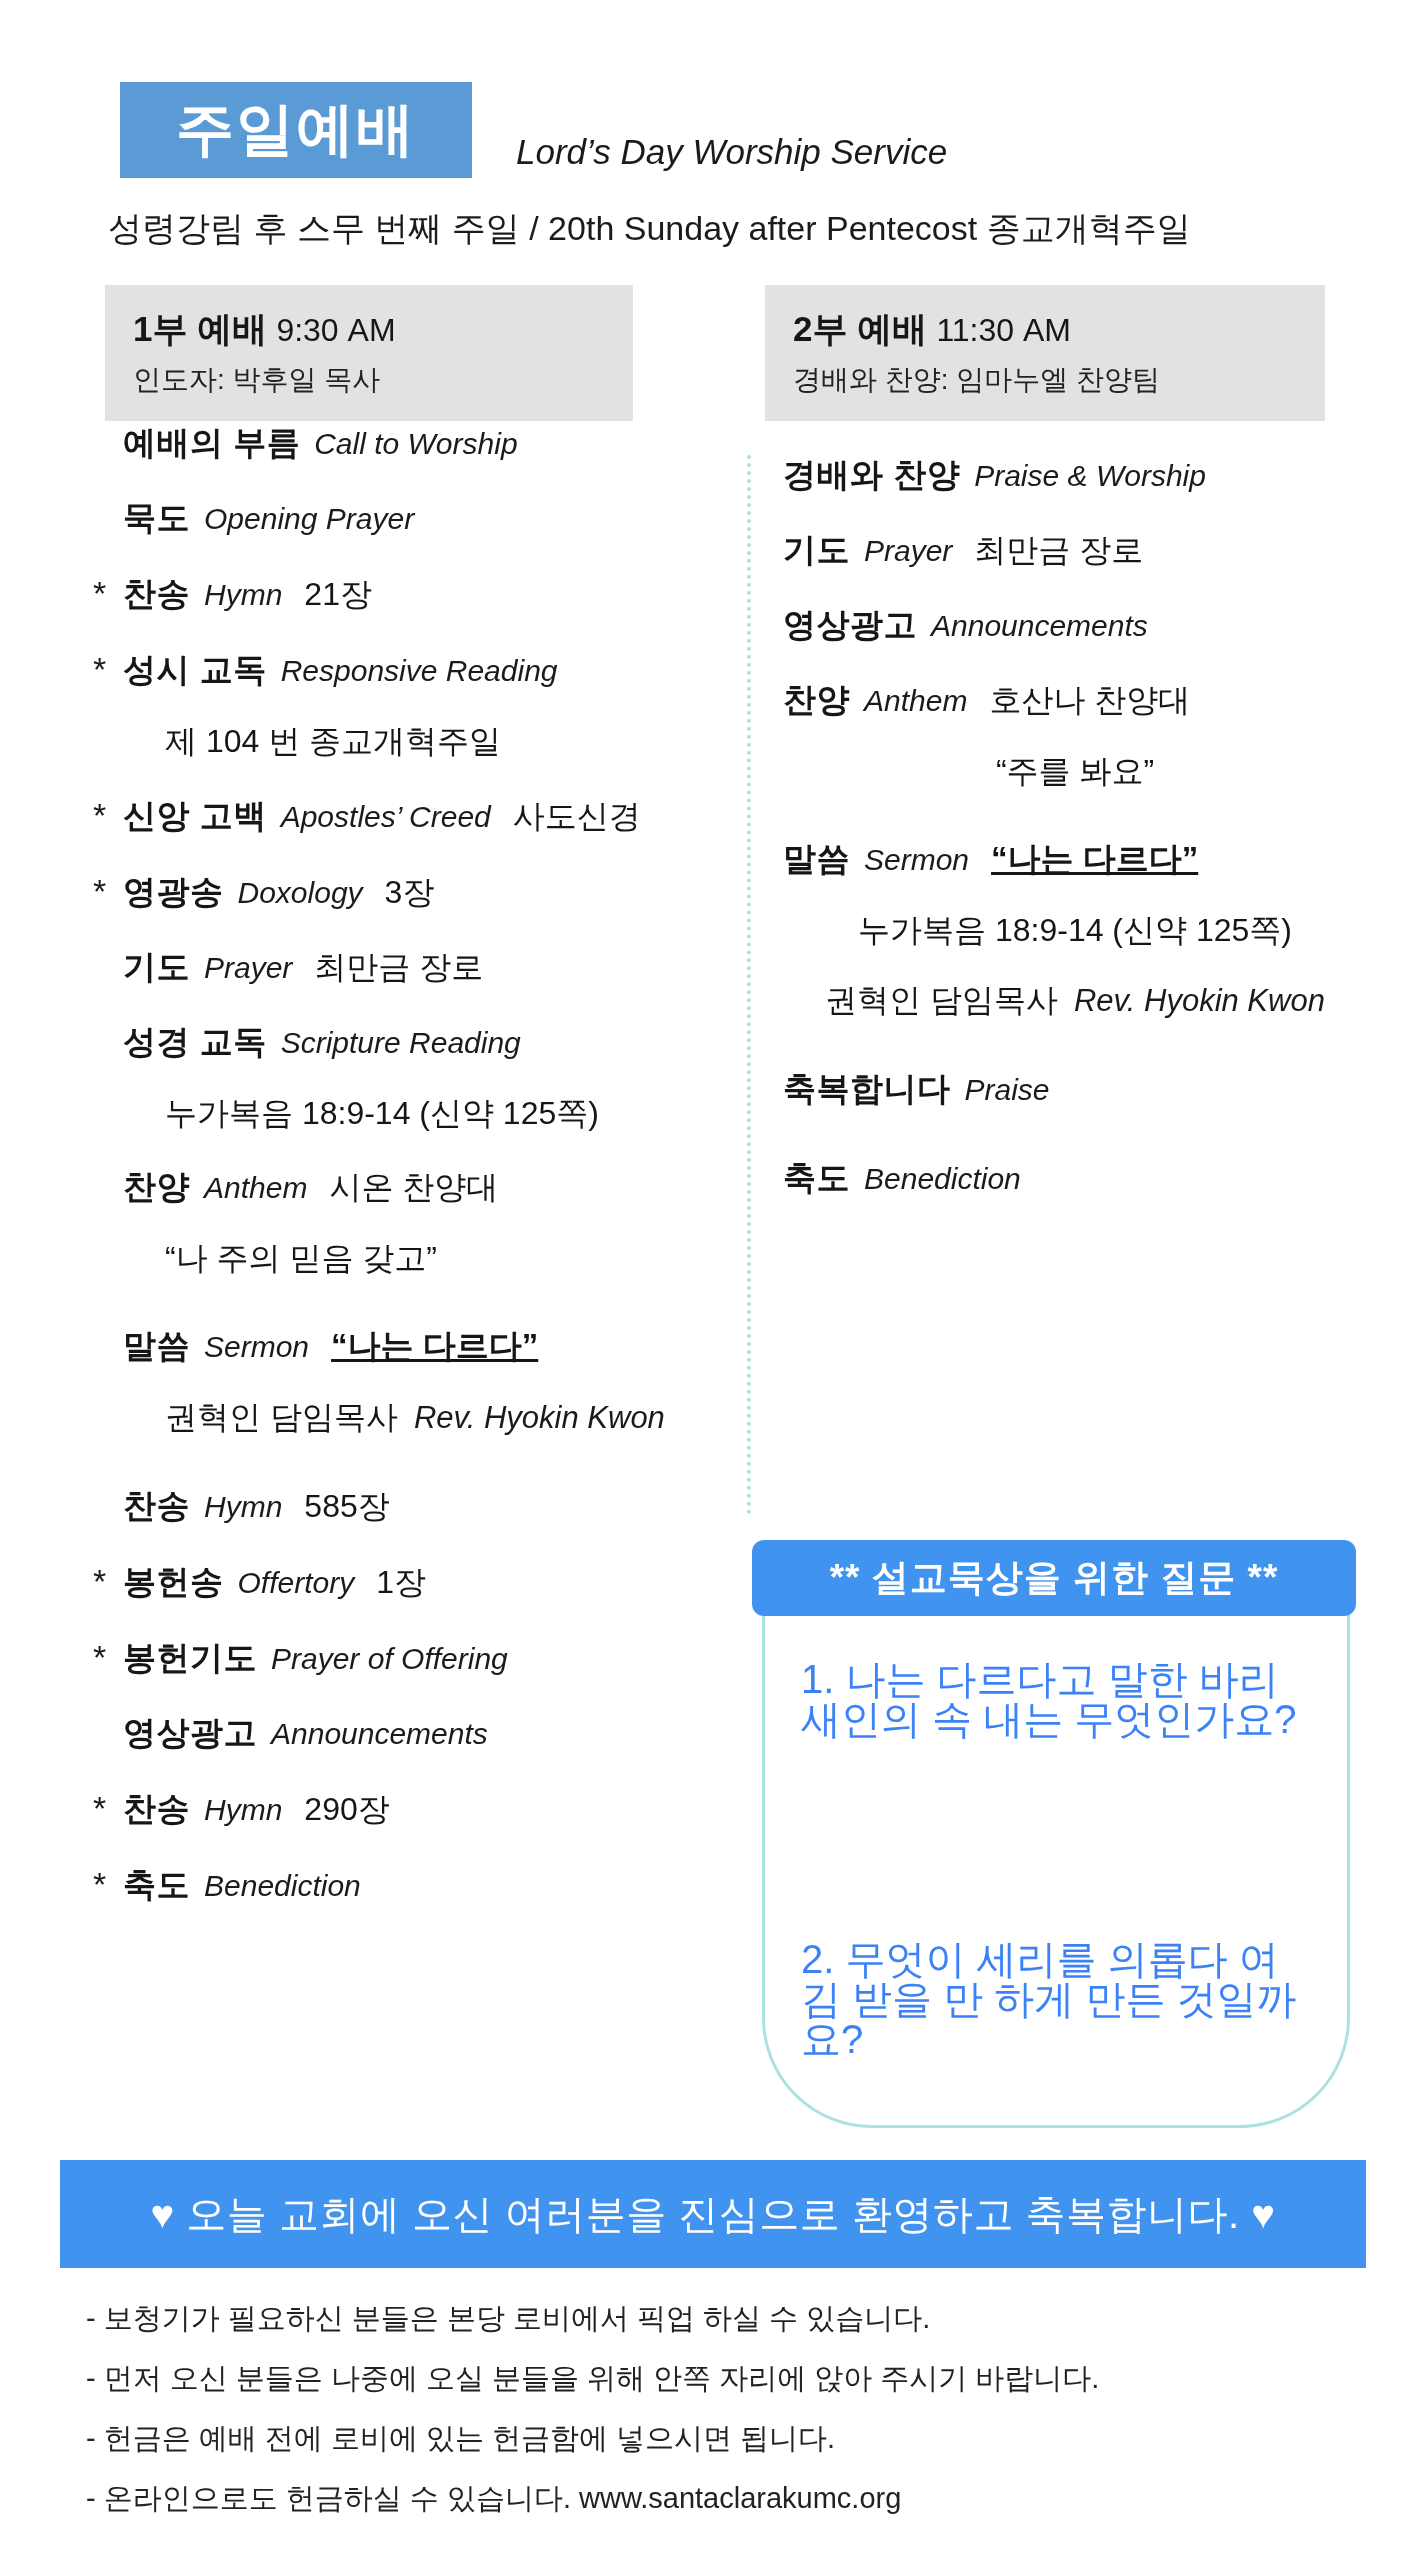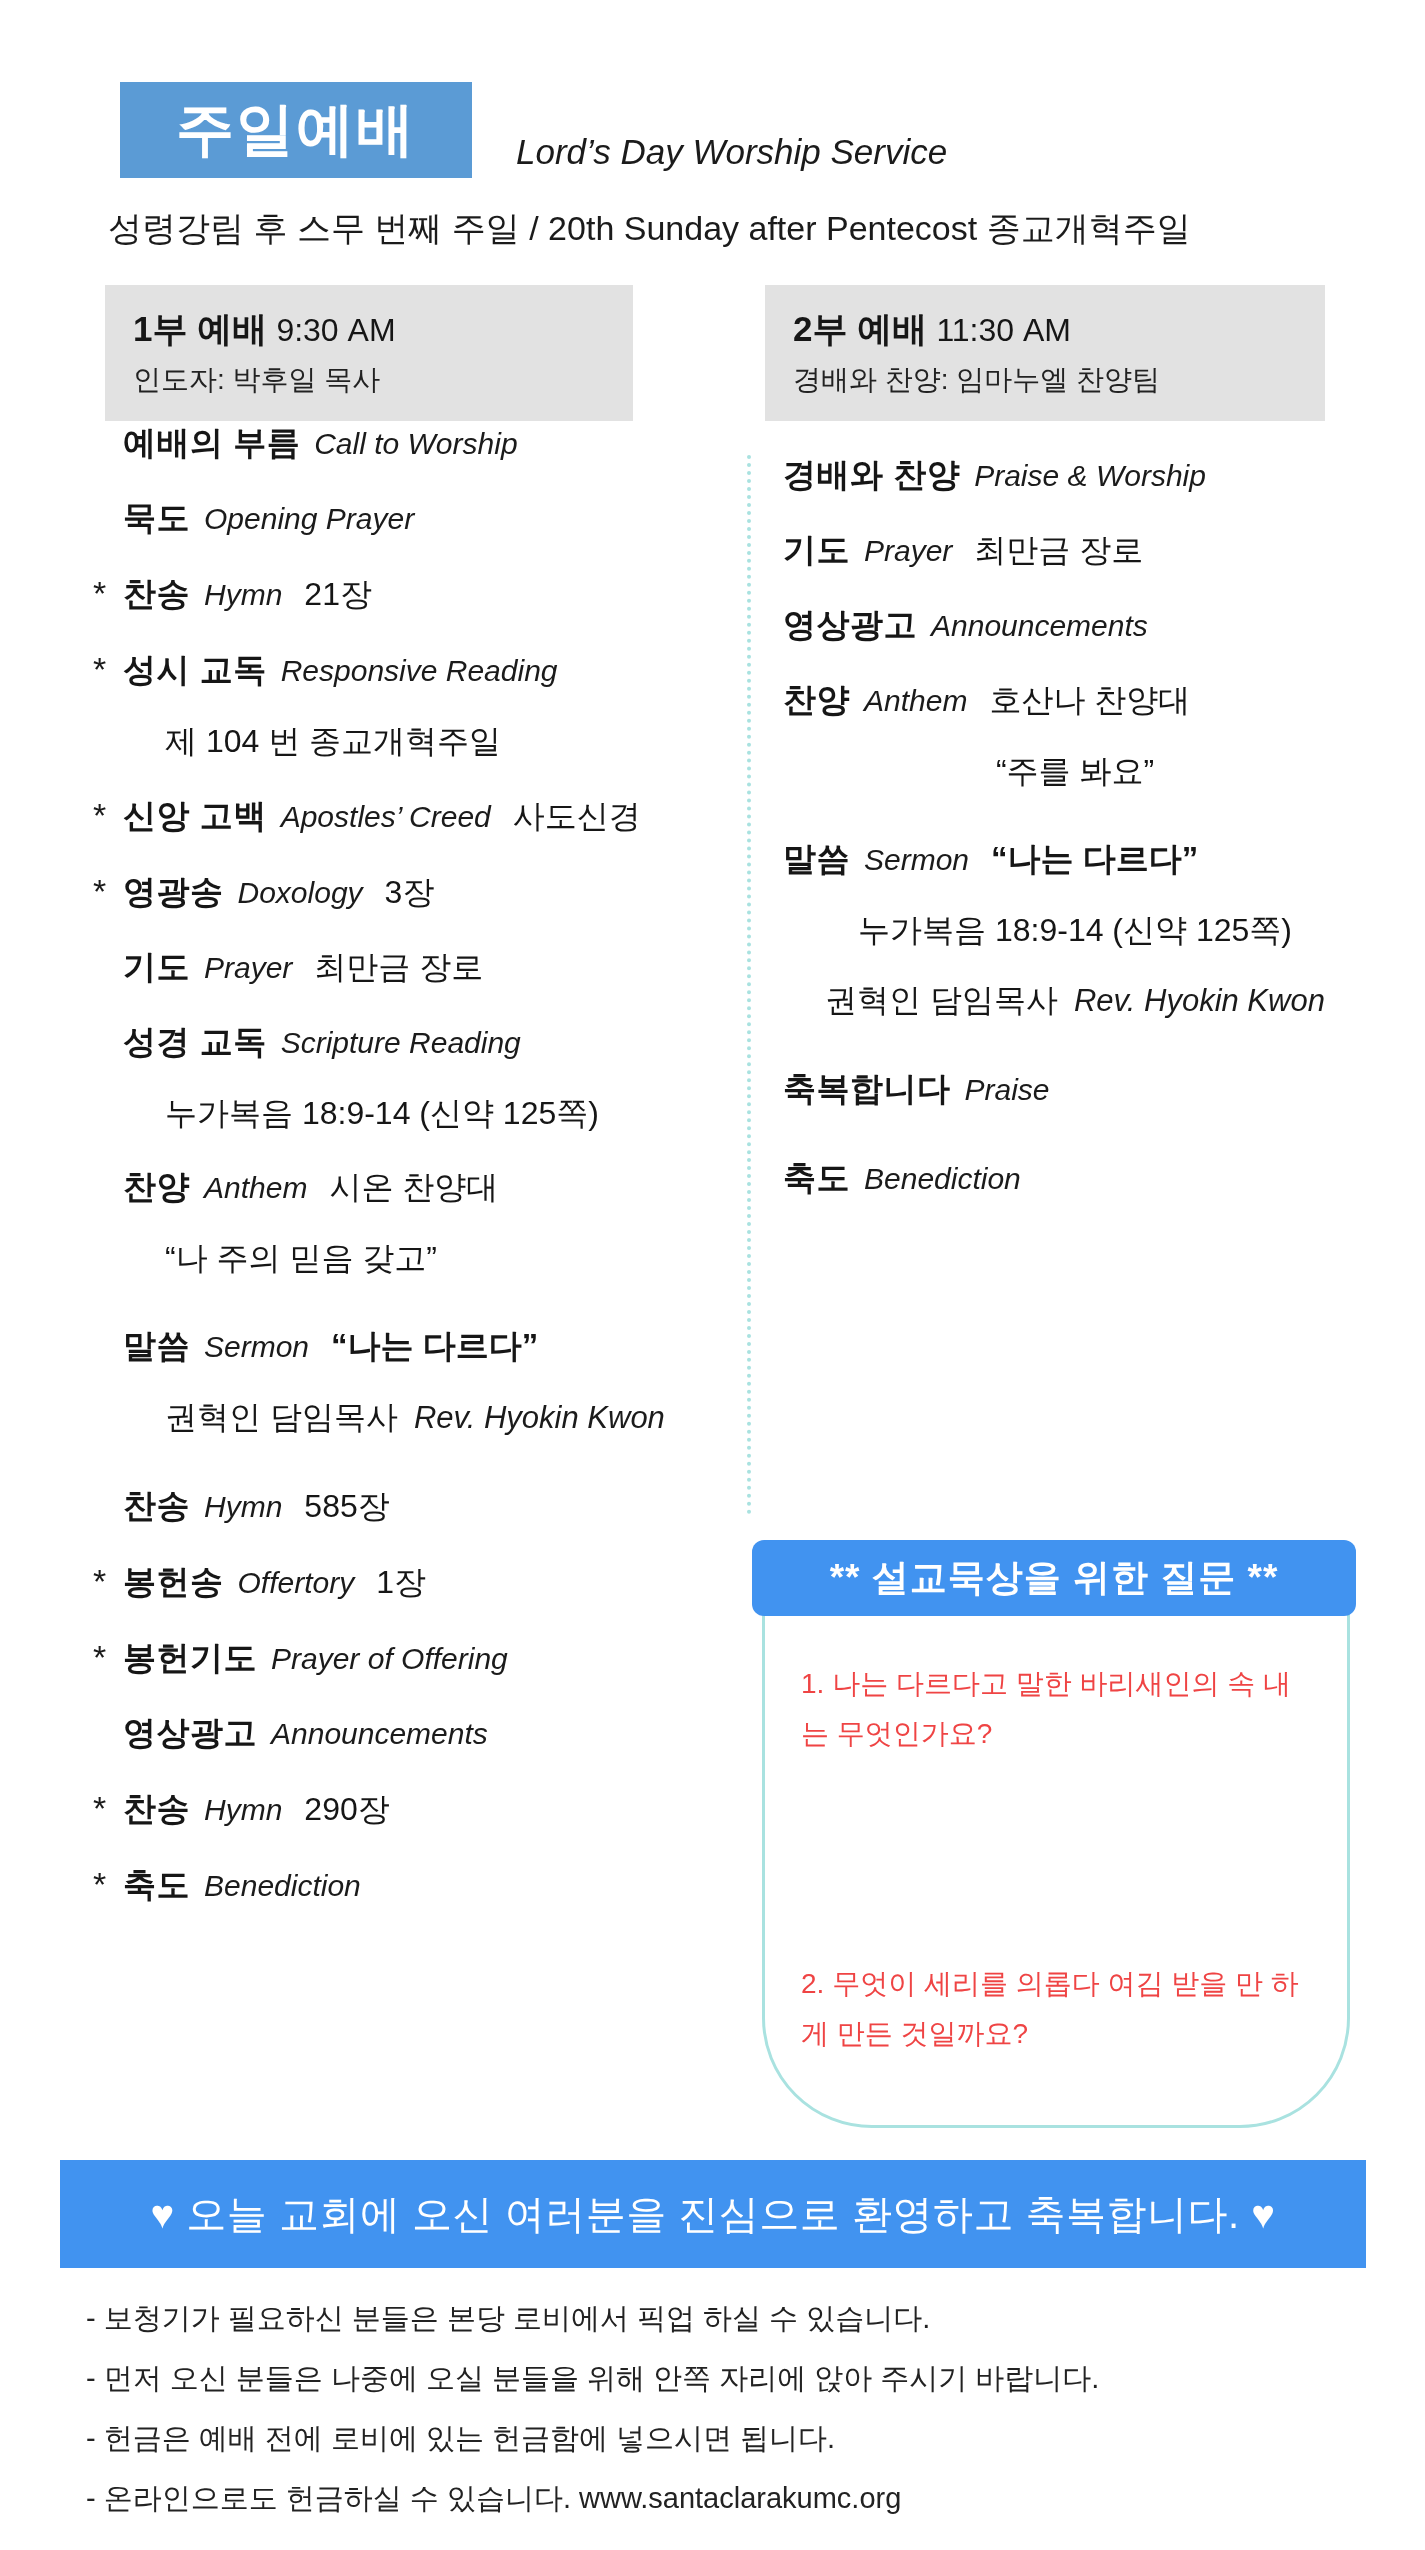--- a/index.html
+++ b/index.html
@@ -65,21 +65,21 @@
     white-space:nowrap;
   }
   .item.gap{margin-top:44px;}
   .ast{
     display:inline-block;width:30px;
     font-size:34px;color:#1b1b1b;flex:0 0 30px;
   }
   .ko{font-weight:bold;font-size:33px;letter-spacing:0.5px;}
   .en{font-style:italic;font-size:30px;margin-left:14px;color:#1b1b1b;}
   .detail{font-size:32px;margin-left:22px;}
-  .detail-bold{font-size:33px;font-weight:bold;margin-left:22px;}
+  .detail-bold{font-size:33px;font-weight:bold;margin-left:22px;text-decoration:underline;}
   .subline{
     margin:-4px 0 30px 72px;
     font-size:32px;line-height:44px;
     white-space:nowrap;
   }
   .subline .en{margin-left:16px;font-size:31px;}
   
   .qbox{
     position:absolute;left:762px;top:1556px;width:588px;height:572px;
     border:3px solid var(--teal-border,#A9E2E0);
@@ -90,21 +90,21 @@
   .qheader{
     position:absolute;left:752px;top:1540px;width:604px;height:76px;
     background:var(--accent-blue,#4193F0);
     border-radius:12px;
     color:#ffffff;font-weight:bold;font-size:37px;
     display:flex;align-items:center;justify-content:center;
     z-index:2;letter-spacing:1px;
   }
   .qlist{padding:100px 36px 0 36px;}
   .question{
-    font-size:28px;line-height:50px;color:#ef4444;
+    font-size:40px;line-height:40px;color:#3b82f6;
     margin-bottom:200px;
   }
   .question:last-child{margin-bottom:0;}
   
   .banner{
     position:absolute;left:60px;top:2160px;width:1306px;height:108px;
     background:var(--accent-blue,#4193F0);
     color:#ffffff;font-weight:normal;font-size:40px;
     display:flex;align-items:center;justify-content:center;
     letter-spacing:0.5px;

